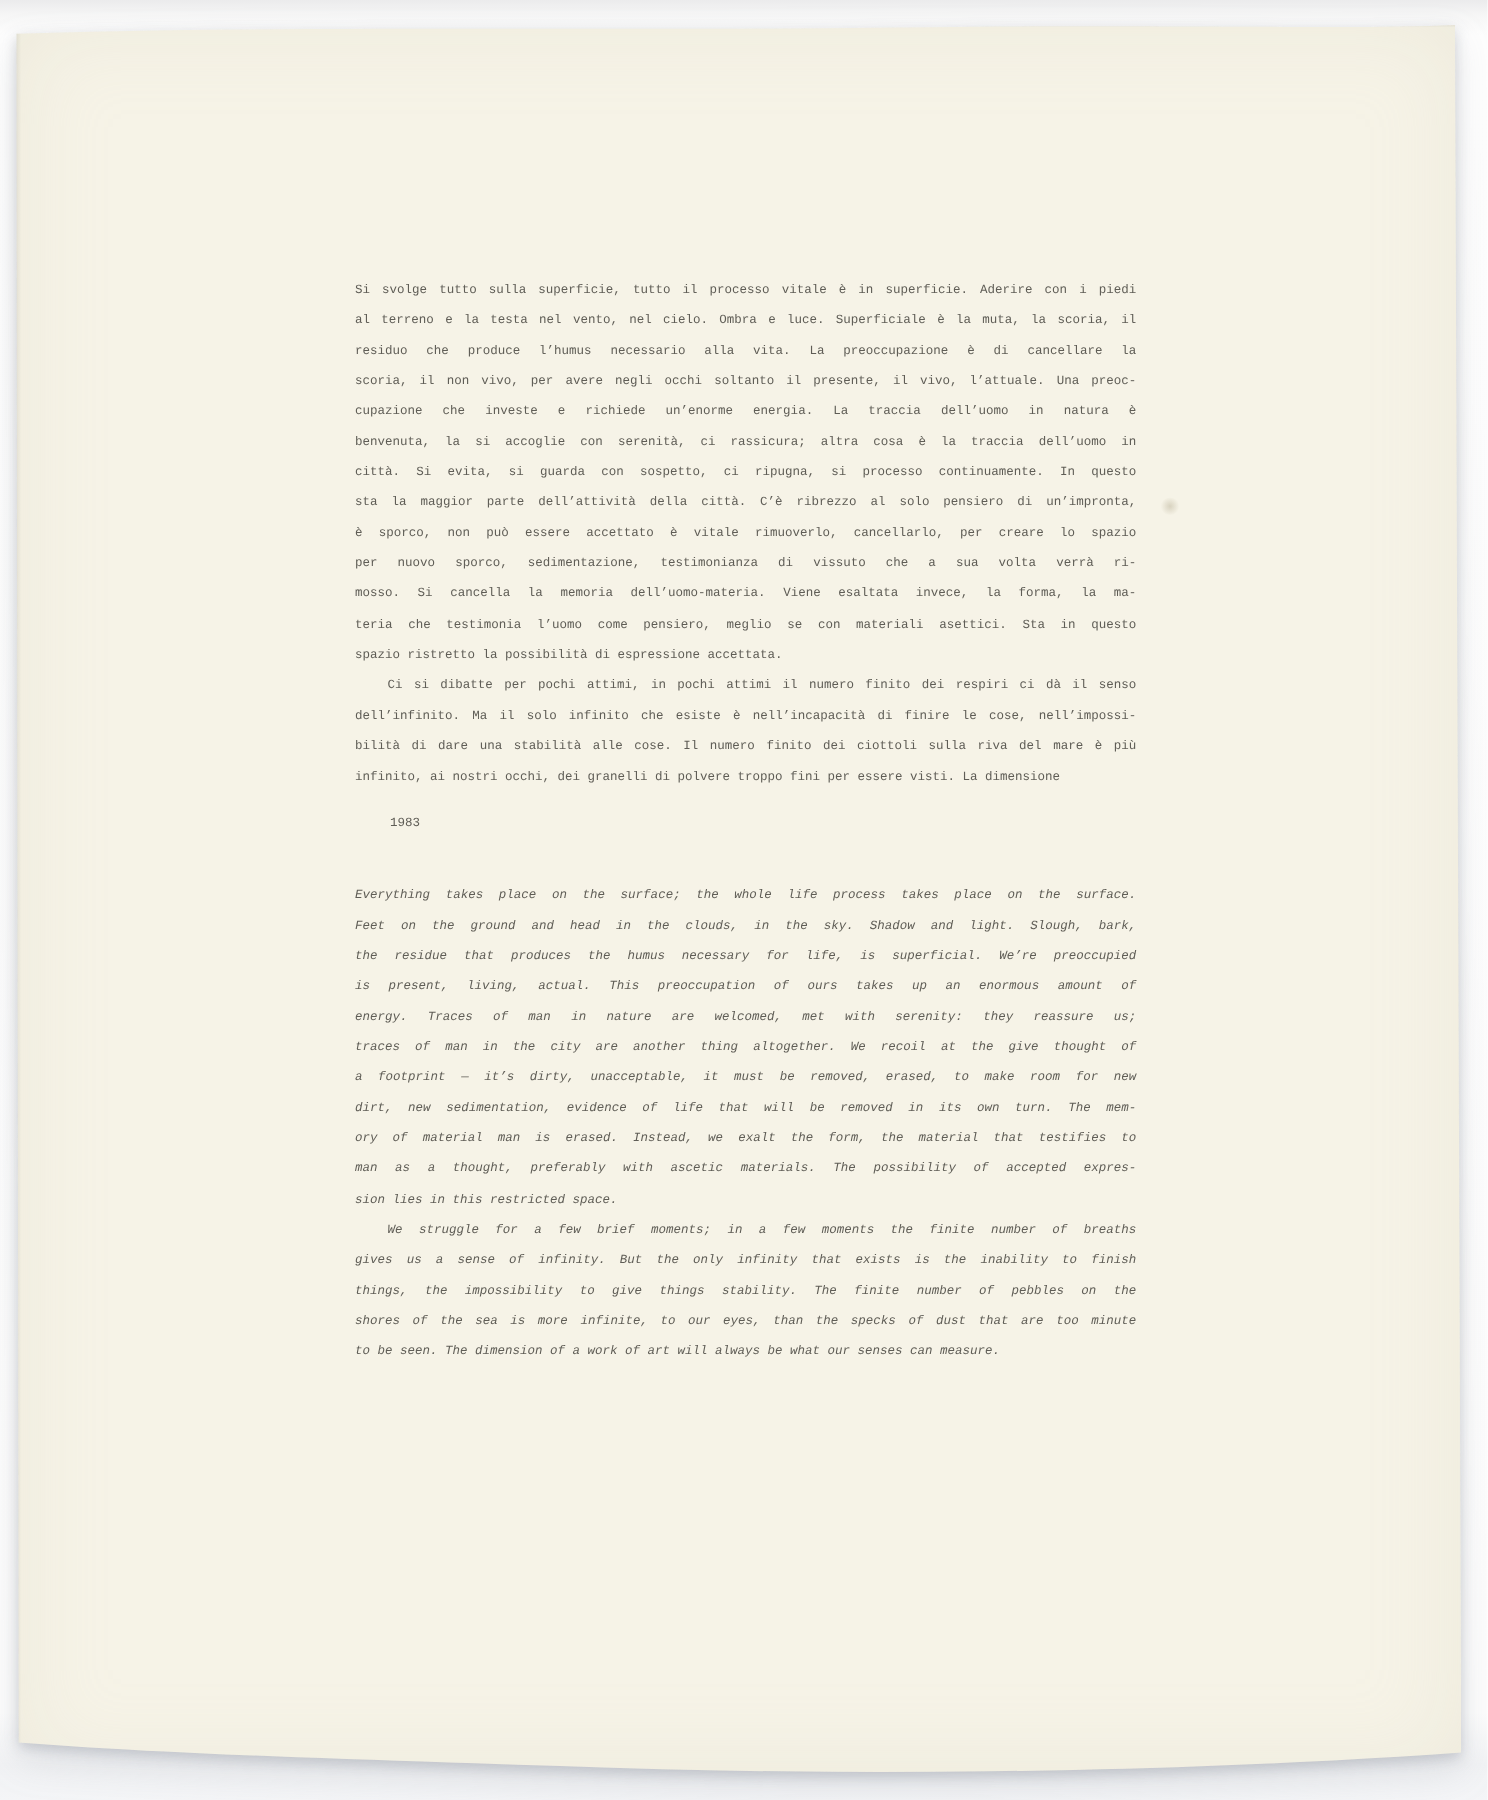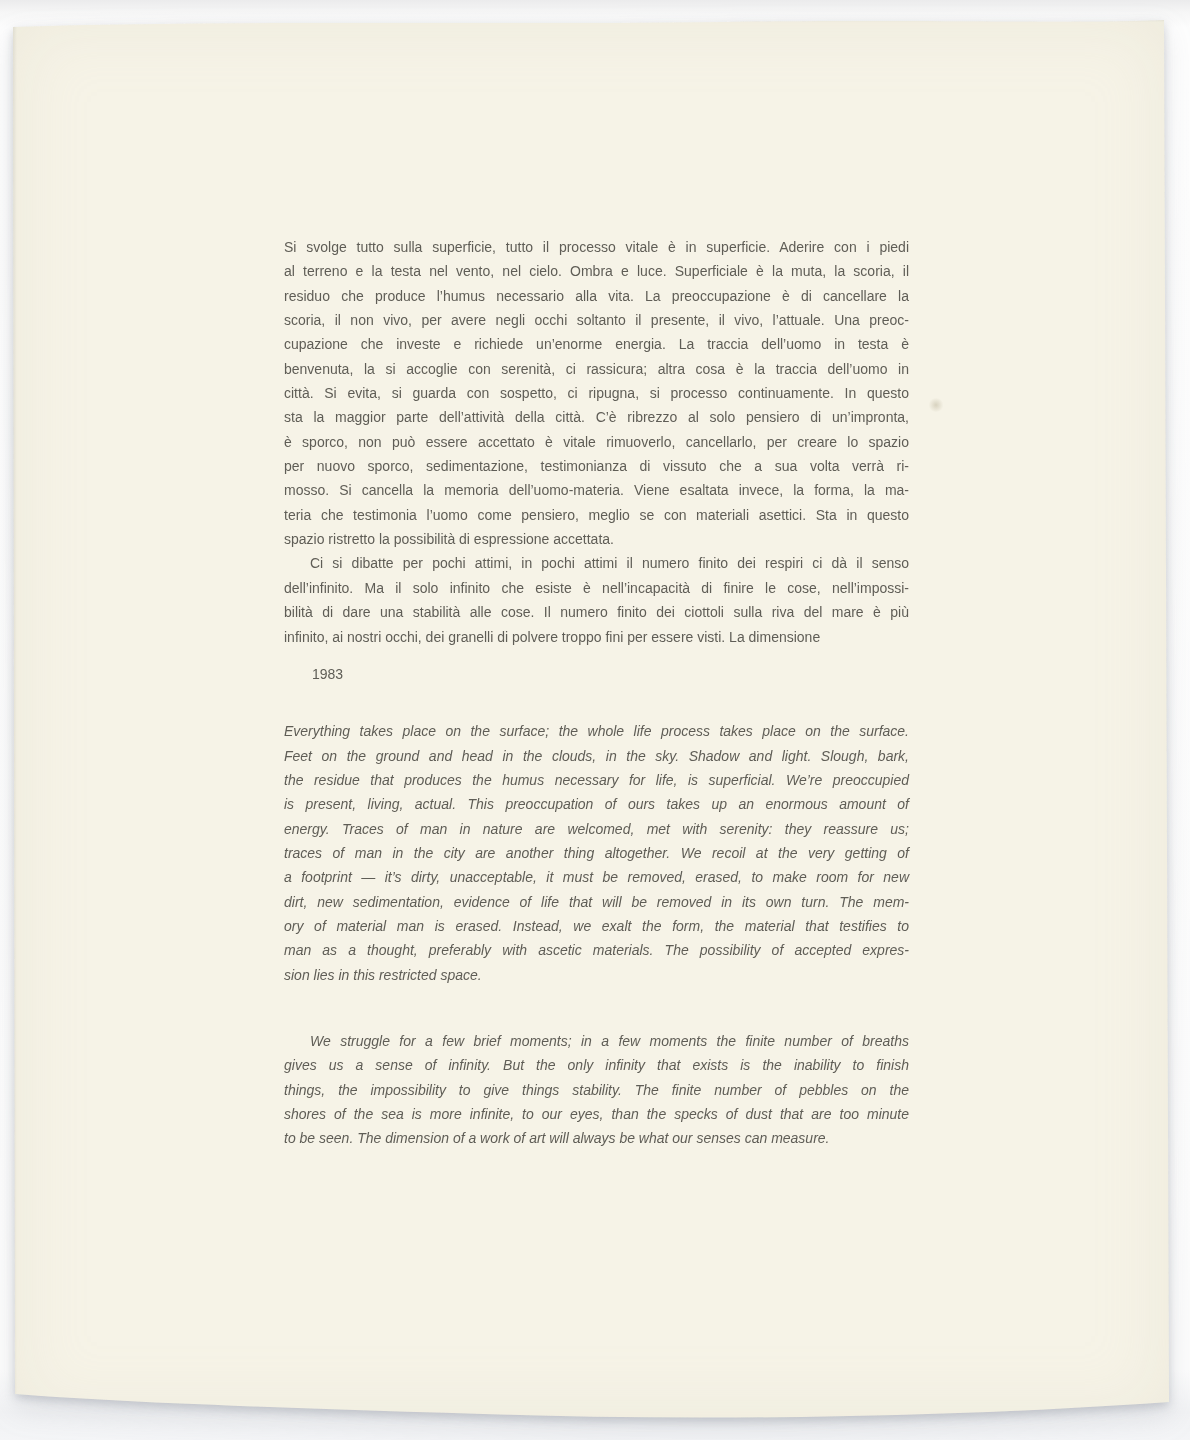--- a/index.html
+++ b/index.html
@@ -42,35 +42,35 @@
   .paper::after {
     content: "";
     position: absolute;
     left: 0; top: 0; bottom: 0;
     width: 4px;
     background: linear-gradient(90deg, rgba(190,188,178,0.30), rgba(190,188,178,0));
   }
   .text-col {
     position: absolute;
     left: 271px;
-    top: 217px;
+    top: 203px;
     width: 625px;
     color: var(--ink, #5f5d56);
-    font-family: Liberation Sans, sans-serif;
-    font-size: 14px;
+    font-family: Liberation Mono, monospace;
+    font-size: 10px;
   }
   .tline {
     line-height: 24.35px;
     text-align: justify;
     text-align-last: justify;
     white-space: nowrap;
   }
   .para .tline:last-child { text-align-last: left; }
   .para.indent .tline:first-child { text-indent: 26px; }
-  .para.english { font-style: italic; margin-top: 42px; }
+  .para.english { font-style: italic; }
   .para.english-first { margin-top: 33px; }
   .date-row {
     margin-top: 13px;
     padding-left: 28px;
     line-height: 24.35px;
     font-variant-numeric: oldstyle-nums;
   }
   .speck {
     position: absolute;
     left: 915px;
@@ -86,21 +86,21 @@
 
 <div class="scene">
   <div class="paper-wrap">
     <div class="paper">
       <div class="text-col">
         <div class="para italian">
             <div class="tline">Si svolge tutto sulla superficie, tutto il processo vitale è in superficie. Aderire con i piedi</div>
             <div class="tline">al terreno e la testa nel vento, nel cielo. Ombra e luce. Superficiale è la muta, la scoria, il</div>
             <div class="tline">residuo che produce l’humus necessario alla vita. La preoccupazione è di cancellare la</div>
             <div class="tline">scoria, il non vivo, per avere negli occhi soltanto il presente, il vivo, l’attuale. Una preoc-</div>
-            <div class="tline">cupazione che investe e richiede un’enorme energia. La traccia dell’uomo in testa è</div>
+            <div class="tline">cupazione che investe e richiede un’enorme energia. La traccia dell’uomo in natura è</div>
             <div class="tline">benvenuta, la si accoglie con serenità, ci rassicura; altra cosa è la traccia dell’uomo in</div>
             <div class="tline">città. Si evita, si guarda con sospetto, ci ripugna, si processo continuamente. In questo</div>
             <div class="tline">sta la maggior parte dell’attività della città. C’è ribrezzo al solo pensiero di un’impronta,</div>
             <div class="tline">è sporco, non può essere accettato è vitale rimuoverlo, cancellarlo, per creare lo spazio</div>
             <div class="tline">per nuovo sporco, sedimentazione, testimonianza di vissuto che a sua volta verrà ri-</div>
             <div class="tline">mosso. Si cancella la memoria dell’uomo-materia. Viene esaltata invece, la forma, la ma-</div>
             <div class="tline">teria che testimonia l’uomo come pensiero, meglio se con materiali asettici. Sta in questo</div>
             <div class="tline">spazio ristretto la possibilità di espressione accettata.</div>
           </div>
         <div class="para italian indent">
@@ -111,21 +111,21 @@
           </div>
         <div class="date-row">
           <span>1983</span>
         </div>
         <div class="para english english-first">
             <div class="tline">Everything takes place on the surface; the whole life process takes place on the surface.</div>
             <div class="tline">Feet on the ground and head in the clouds, in the sky. Shadow and light. Slough, bark,</div>
             <div class="tline">the residue that produces the humus necessary for life, is superficial. We’re preoccupied</div>
             <div class="tline">is present, living, actual. This preoccupation of ours takes up an enormous amount of</div>
             <div class="tline">energy. Traces of man in nature are welcomed, met with serenity: they reassure us;</div>
-            <div class="tline">traces of man in the city are another thing altogether. We recoil at the very getting of</div>
+            <div class="tline">traces of man in the city are another thing altogether. We recoil at the give thought of</div>
             <div class="tline">a footprint — it’s dirty, unacceptable, it must be removed, erased, to make room for new</div>
             <div class="tline">dirt, new sedimentation, evidence of life that will be removed in its own turn. The mem-</div>
             <div class="tline">ory of material man is erased. Instead, we exalt the form, the material that testifies to</div>
             <div class="tline">man as a thought, preferably with ascetic materials. The possibility of accepted expres-</div>
             <div class="tline">sion lies in this restricted space.</div>
           </div>
         <div class="para english indent">
             <div class="tline">We struggle for a few brief moments; in a few moments the finite number of breaths</div>
             <div class="tline">gives us a sense of infinity. But the only infinity that exists is the inability to finish</div>
             <div class="tline">things, the impossibility to give things stability. The finite number of pebbles on the</div>

